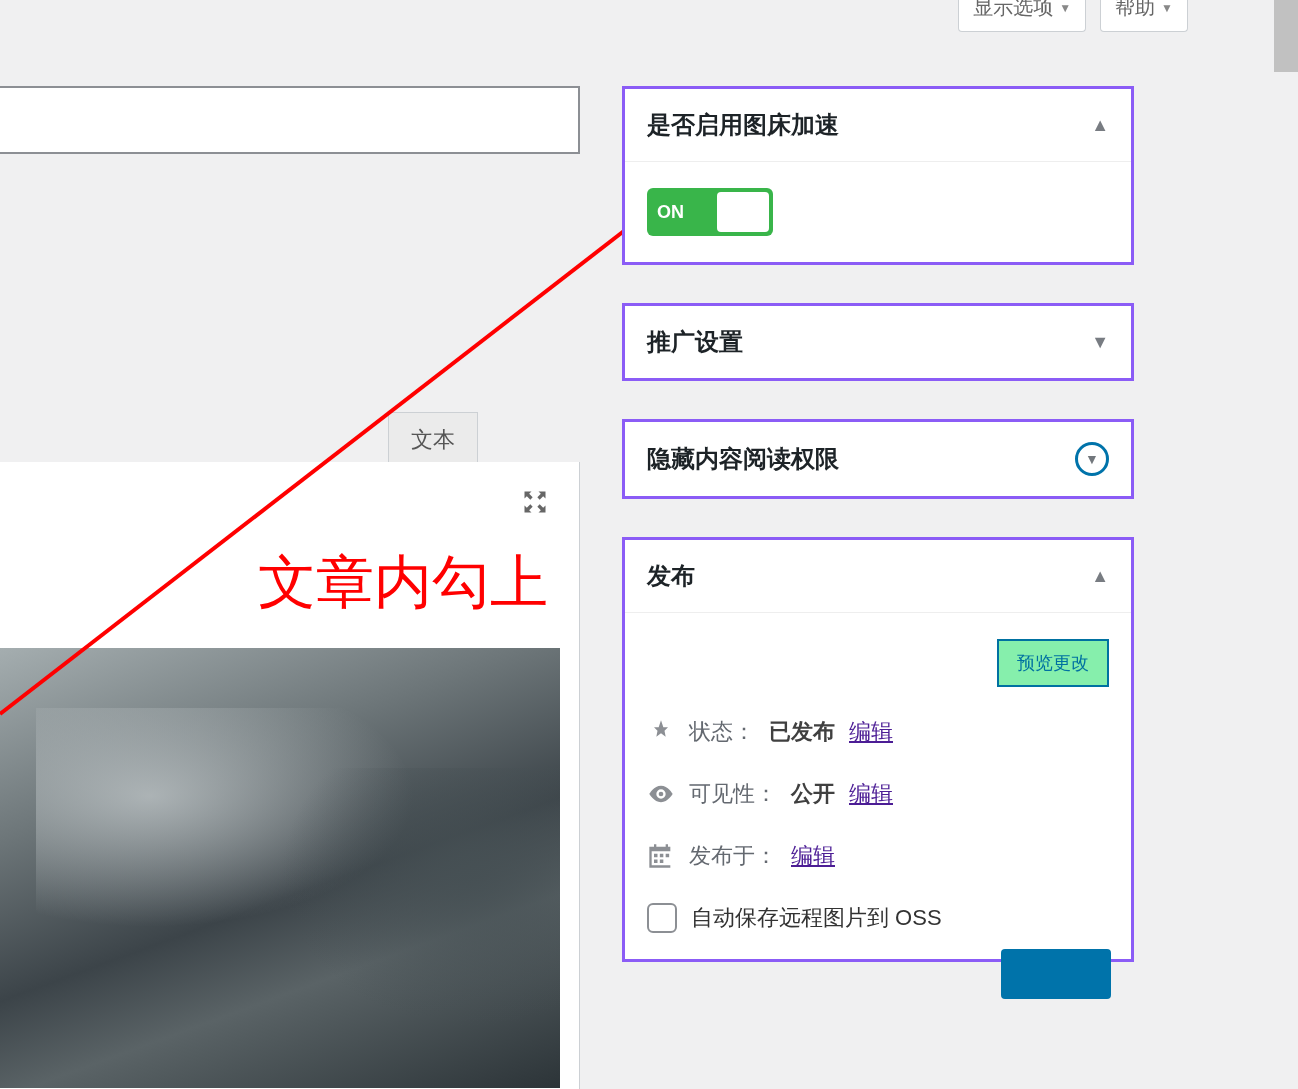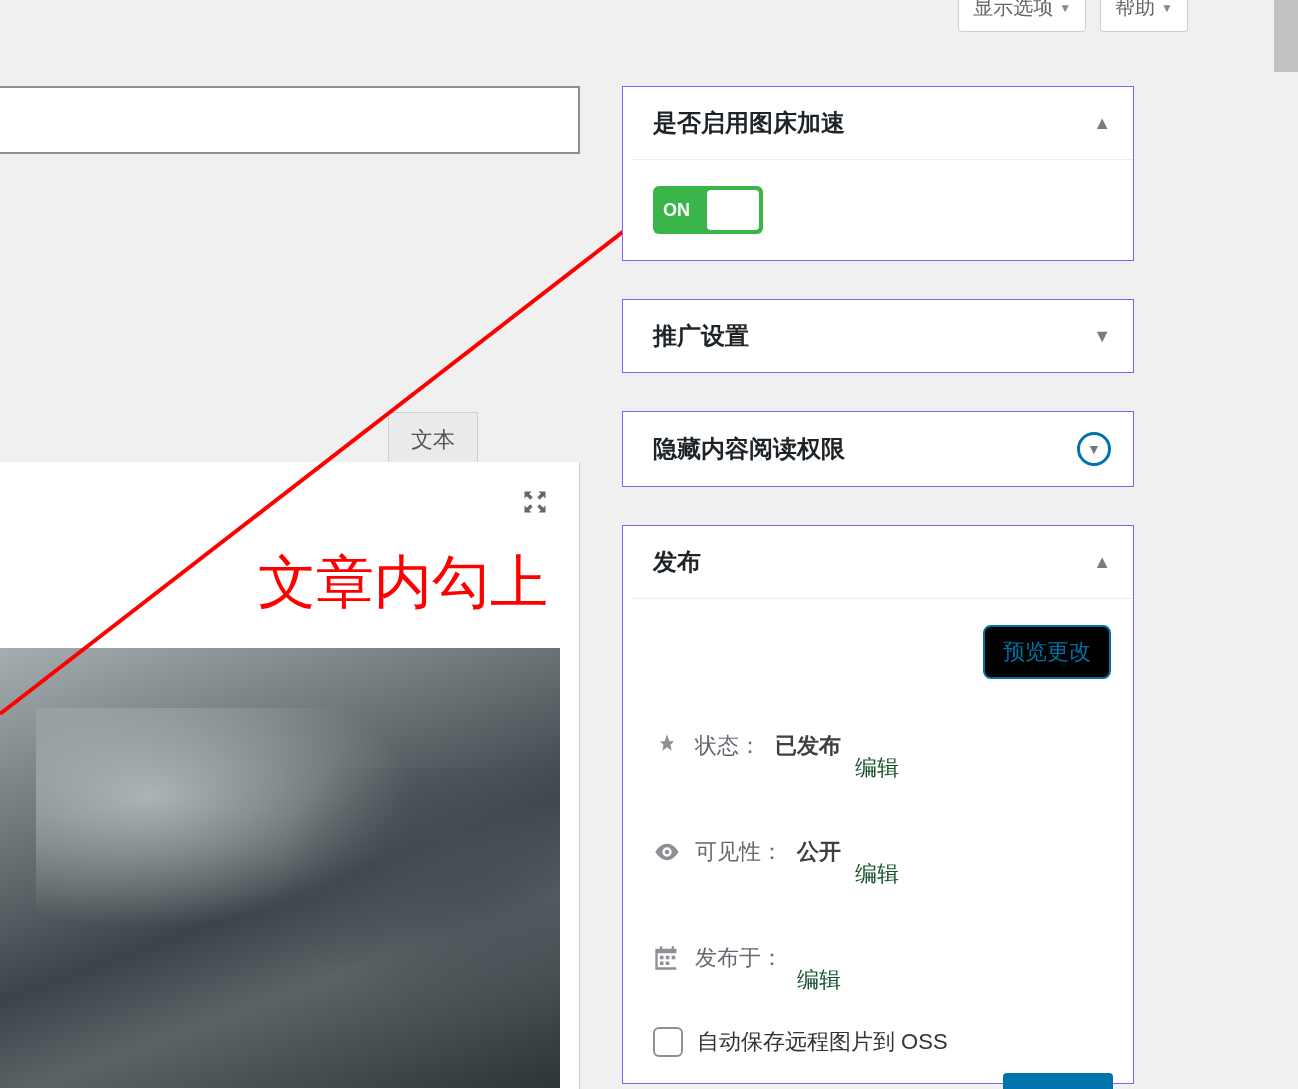--- a/index.html
+++ b/index.html
@@ -100,24 +100,23 @@
     left: 258px; top: 544px;
     font-size: 58px;
     color: #ff0000;
   }
   .right-col {
     position: absolute;
     left: 622px; top: 86px;
     width: 512px;
   }
   .panel {
-    border: 1px solid #8b5cf6;
+    border: 3px solid #8b5cf6;
     background: #fff;
     margin-bottom: 38px;
-    padding-left: 8px;
   }
   .panel-header {
     display: flex;
     justify-content: space-between;
     align-items: center;
     padding: 20px 22px;
     border-bottom: 1px solid #eee;
   }
   .panel.collapsed .panel-header,
   .panel.no-border .panel-header { border-bottom: none; }
@@ -135,44 +134,44 @@
     border: 3px solid #0073aa;
     border-radius: 50%;
     display: flex; align-items: center; justify-content: center;
     cursor: pointer;
   }
   .circle-toggle span { color: #72777c; font-size: 14px; }
   .panel-body {
     padding: 26px 22px;
   }
   .toggle-switch {
-    width: 110px; height: 48px;
+    width: 126px; height: 48px;
     background: #39b54a;
     border-radius: 6px;
     position: relative;
     display: flex; align-items: center;
     padding-left: 10px;
     color: #fff;
     font-size: 18px;
     font-weight: bold;
   }
   .toggle-knob {
     position: absolute;
     right: 4px; top: 4px;
     width: 52px; height: 40px;
     background: #fff;
     border-radius: 4px;
   }
   .preview-btn {
     border: 2px solid #0071a1;
     color: #0071a1;
-    background: #000000;
-    font-size: 22px;
+    background: #86efac;
+    font-size: 18px;
     padding: 10px 18px;
-    border-radius: 8px;
+    border-radius: 0;
   }
   .preview-row {
     display: flex; justify-content: flex-end;
     margin-bottom: 30px;
   }
   .meta-row {
     display: flex;
     align-items: center;
     gap: 14px;
     margin-bottom: 32px;
@@ -180,23 +179,23 @@
     color: #444;
   }
   .meta-row .icn {
     width: 28px; height: 28px;
     color: #8c8f94;
     flex-shrink: 0;
   }
   .meta-row .label { color: #646970; }
   .meta-row .value { font-weight: bold; color: #404040; }
   .meta-row .link {
-    color: #14532d;
+    color: #4c1d95;
+    text-decoration: underline;
     cursor: pointer;
-    margin-top: 44px;
   }
   .checkbox-row {
     display: flex; align-items: center; gap: 14px;
     font-size: 22px; color: #333;
   }
   .chk {
     width: 30px; height: 30px;
     border: 2px solid #8c8f94;
     border-radius: 6px;
     background: #fff;

